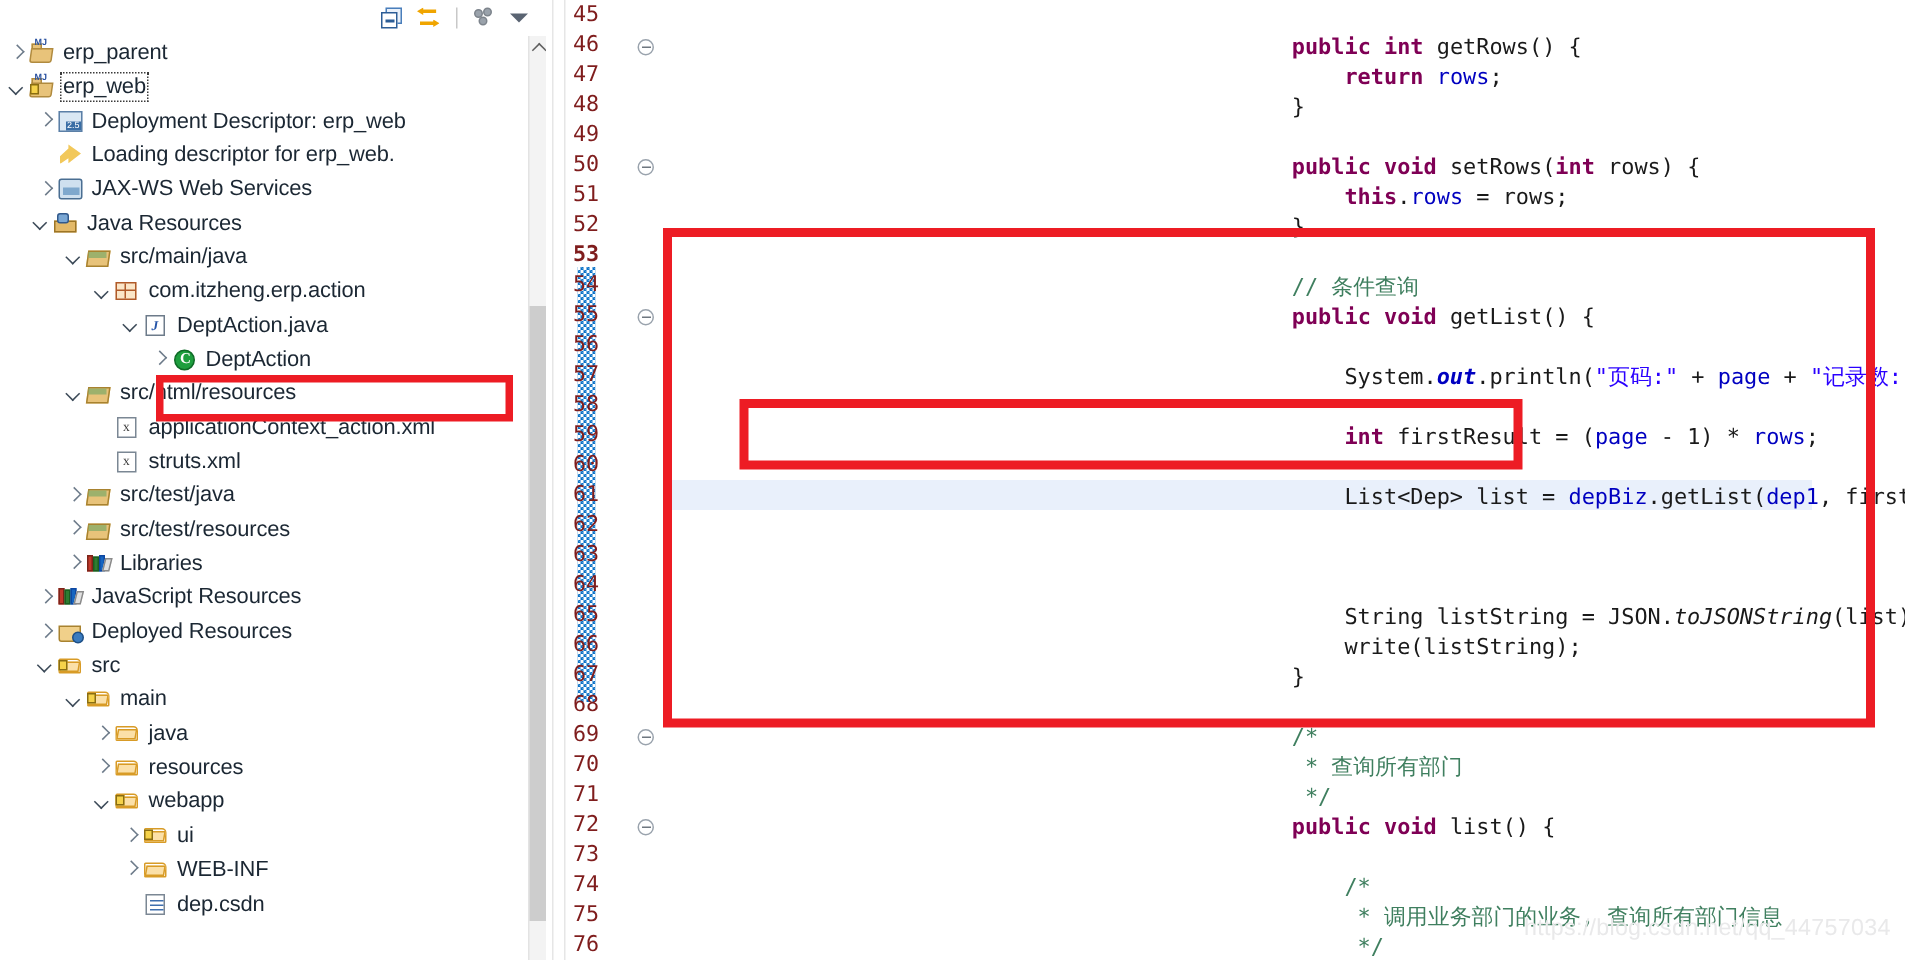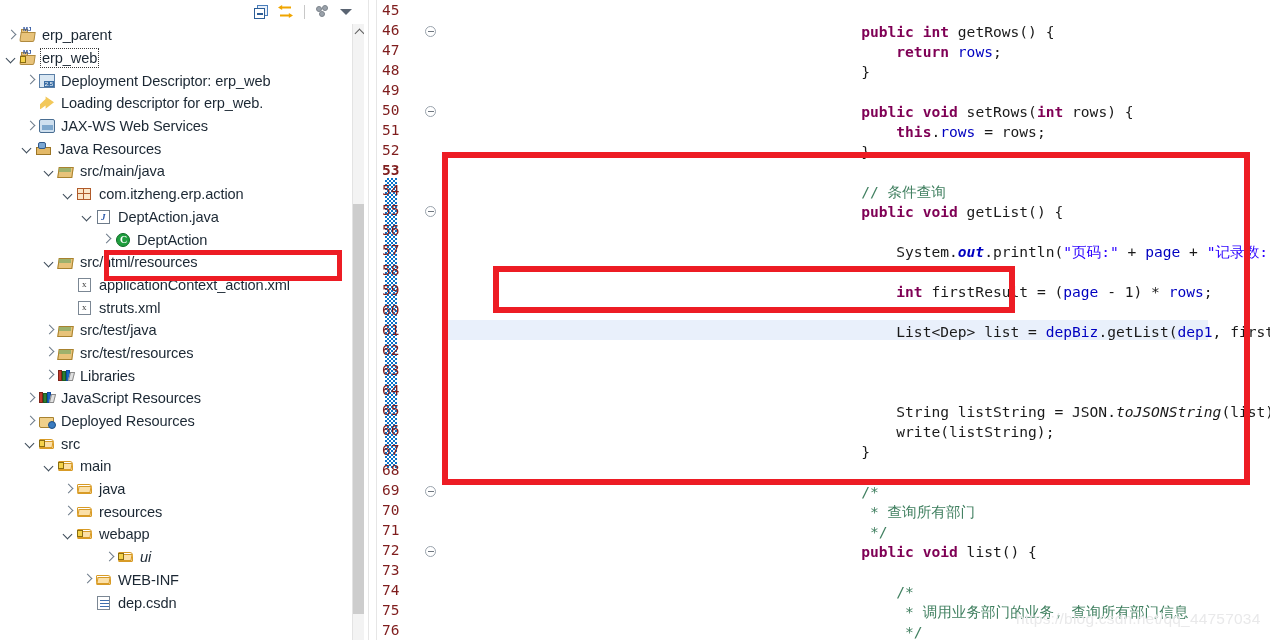--- a/index.html
+++ b/index.html
@@ -443,21 +443,21 @@
           <span class="arrow open"></span>
           <span class="ico">
             <span class="i-folderw">
               <span class="b"></span>
               <span class="f"></span>
               <span class="k"></span>
             </span>
           </span>
           <span class="lbl">webapp</span>
         </div>
-        <div class="row" style="padding-left: 104px; font-style: italic;">
+        <div class="row" style="padding-left: 82px;">
           <span class="arrow closed"></span>
           <span class="ico">
             <span class="i-folderw">
               <span class="b"></span>
               <span class="f"></span>
               <span class="k"></span>
             </span>
           </span>
           <span class="lbl">ui</span>
         </div>

